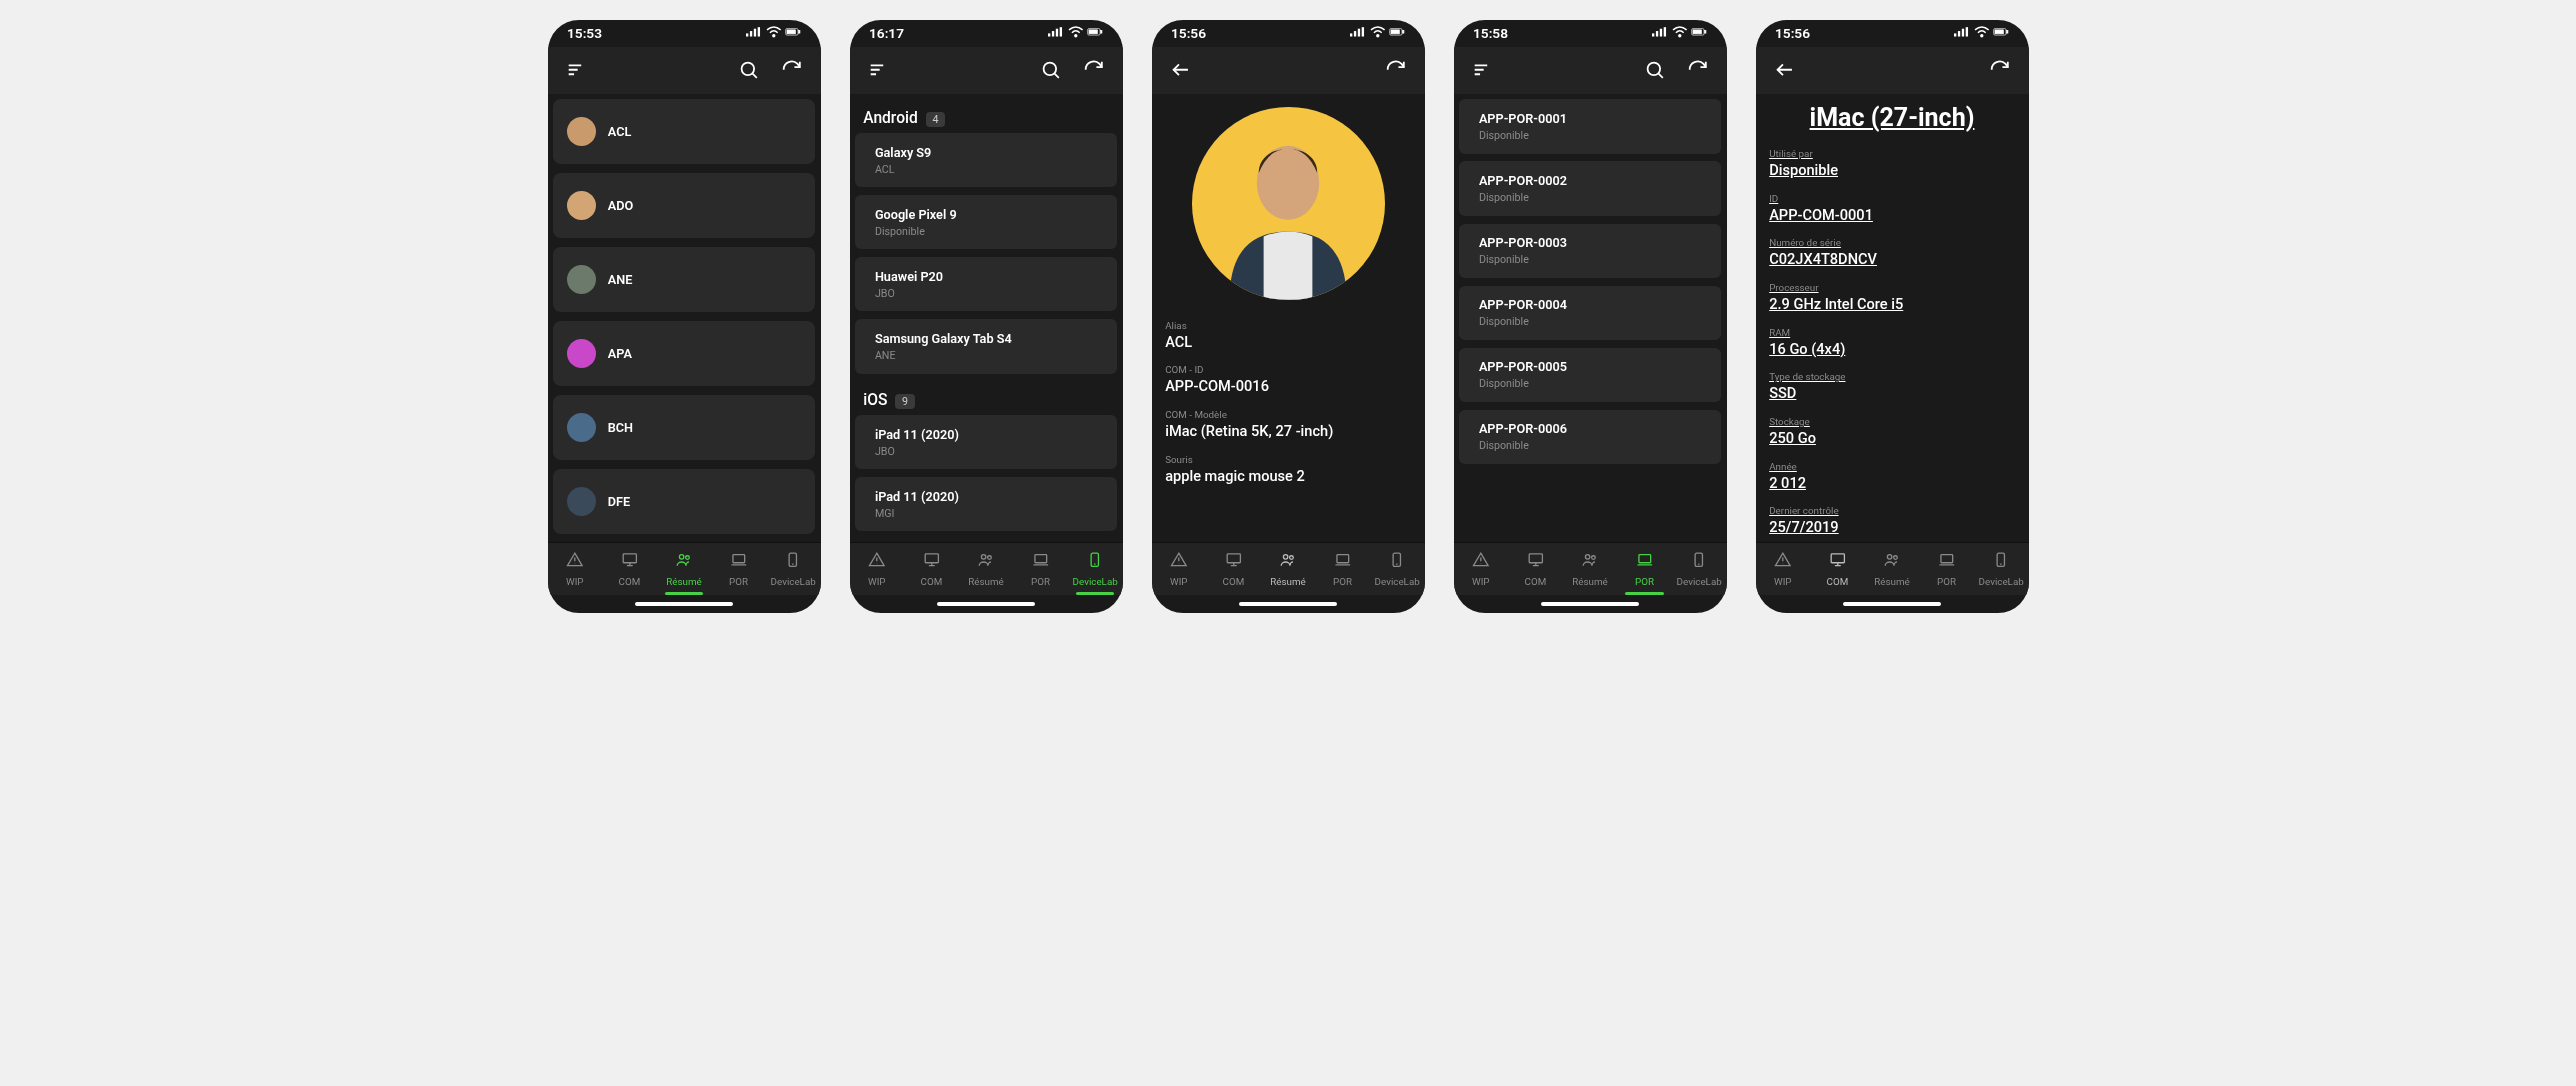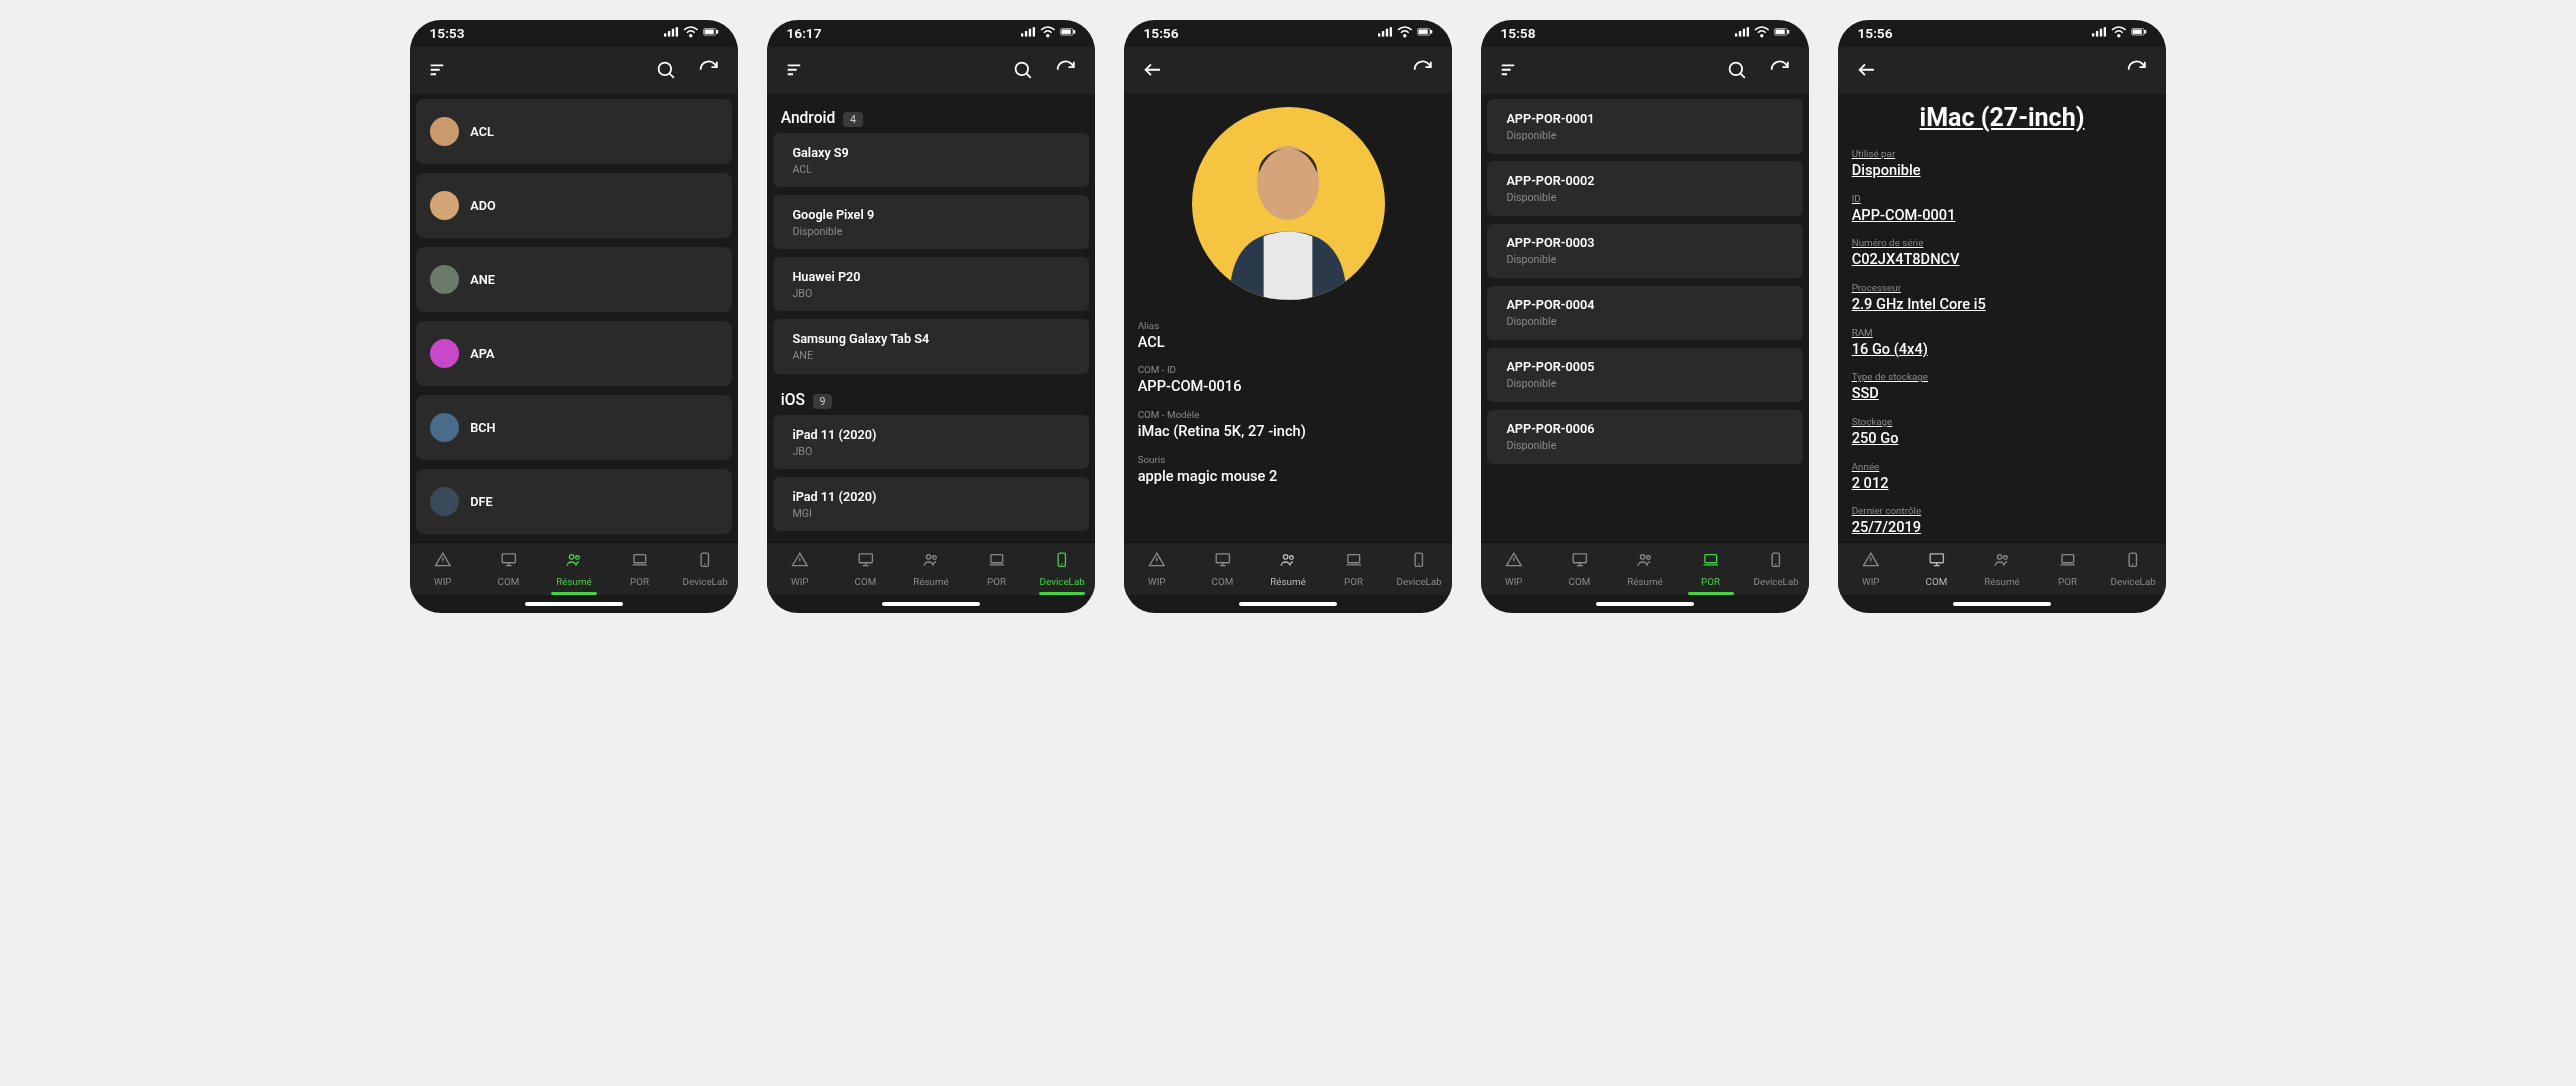--- a/index.html
+++ b/index.html
@@ -7,21 +7,21 @@
     --phone-bg:#1a1a1a;
     --card:#2a2a2a;
     --header:#232323;
     --text:#ffffff;
     --muted:#8a8a8a;
     --accent:#47d147;
     --yellow:#f5c542;
   }
   *{box-sizing:border-box;margin:0;padding:0;font-family:-apple-system,BlinkMacSystemFont,'Segoe UI',Roboto,sans-serif;}
   body{background:#f0f0f0;padding:19.5px;display:flex;gap:29px;justify-content:center;align-items:flex-start;}
-  .phone{width:328px;height:593px;background:var(--phone-bg);border-radius:31px;overflow:hidden;display:flex;flex-direction:column;position:relative;color:var(--text);}
+  .phone{width:273px;height:593px;background:var(--phone-bg);border-radius:31px;overflow:hidden;display:flex;flex-direction:column;position:relative;color:var(--text);}
   .status-bar{height:27px;display:flex;justify-content:space-between;align-items:center;padding:0 19.5px;font-size:13.7px;font-weight:600;}
   .status-right{display:flex;gap:3.9px;align-items:center;}
   .status-right svg{width:15.6px;height:11.7px;}
   .topbar{height:47px;background:var(--header);display:flex;align-items:center;padding:0 11.7px;gap:7.8px;}
   .topbar .spacer{flex:1;}
   .icon-btn{width:35px;height:35px;display:flex;align-items:center;justify-content:center;cursor:pointer;}
   .icon-btn svg{width:21.5px;height:21.5px;stroke:var(--text);fill:none;stroke-width:2;}
   .content{flex:1;overflow:hidden;padding:5.9px;}
   .list-row{background:var(--card);border-radius:7.8px;margin-bottom:9.8px;padding:13.7px 13.7px;display:flex;align-items:center;gap:11.7px;}
   .list-row.tall{padding:17.6px 13.7px;}

